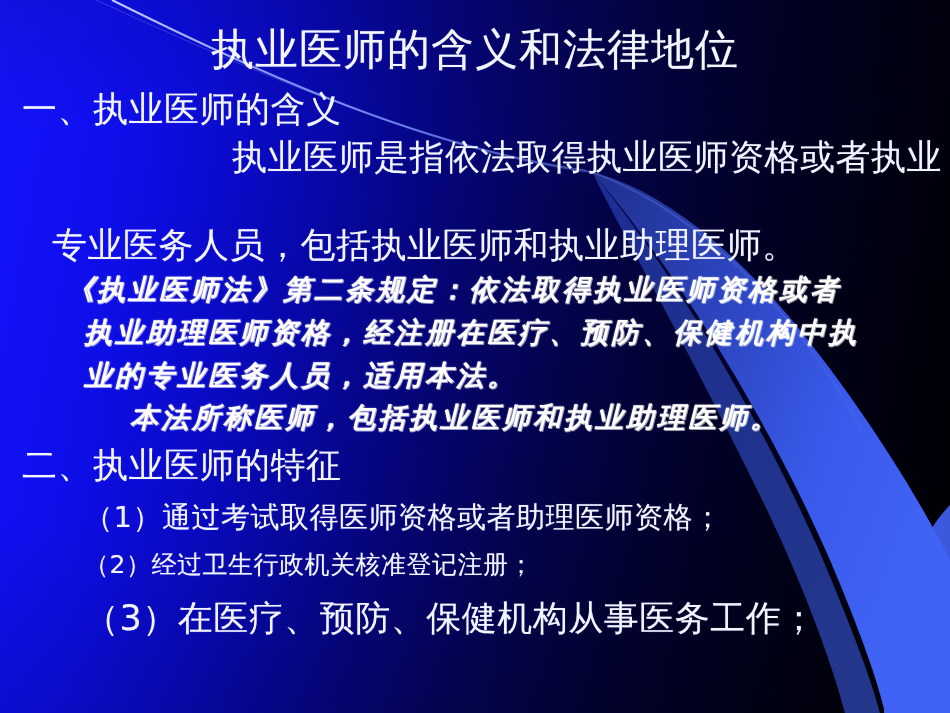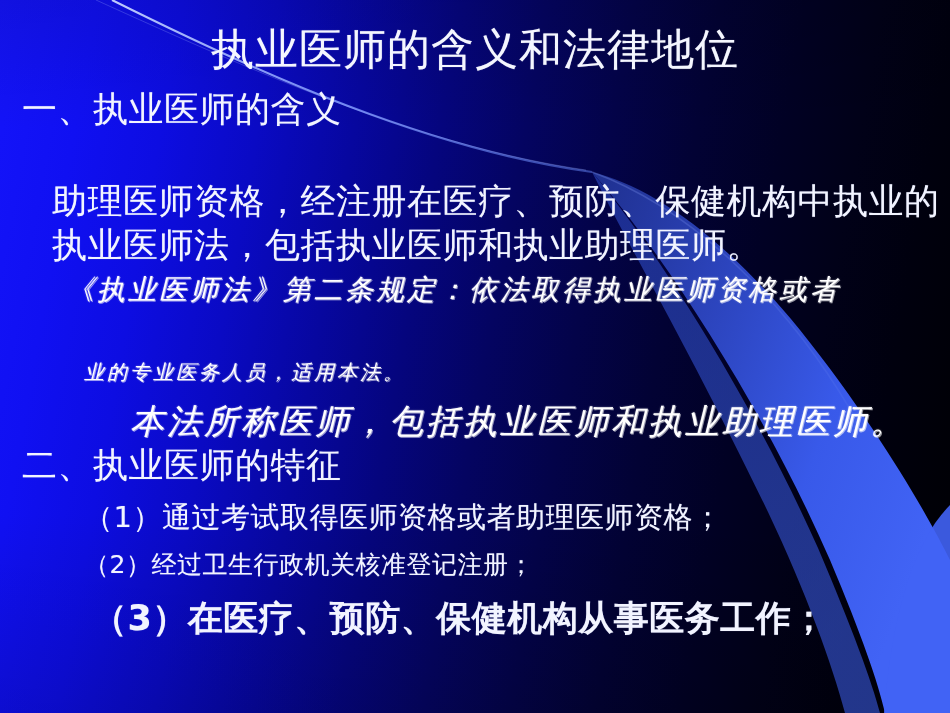--- a/index.html
+++ b/index.html
@@ -73,21 +73,21 @@
     text-shadow: 0 0 1px rgba(255,255,255,0.55);
   }
   .body-song {
     font-size: 35px;
     color: #f2f4ff;
     letter-spacing: 0.5px;
     text-shadow: 0 0 1px rgba(200,210,255,0.5);
   }
   .body-round {
     font-size: 28px;
-    font-weight: normal;
+    font-weight: bold;
     color: #ffffff;
     letter-spacing: 3px;
     font-style: italic;
     text-shadow:
        1px 1px 0 rgba(255,255,255,0.55),
        0 0 2px rgba(255,255,255,0.45);
   }
 </style>
 </head>
 <body>
@@ -144,34 +144,35 @@
     <path d="M 592 172 C 690 208, 790 300, 862 430" fill="none" stroke="url(#arcGrad2)" stroke-width="1.6" opacity="0.5"></path>
 
     <path d="M 96 0 C 250 70, 420 146, 586 170" fill="none" stroke="#aabaff" stroke-width="0.9" opacity="0.28"></path>
   </svg>
 
   <div class="content">
     <div class="line title">执业医师的含义和法律地位</div>
 
     <div class="line body-song" style="left:22px;  top:92px;  font-size:35px;">一、执业医师的含义</div>
 
+    <div class="line body-song" style="left:232px; top:140px; font-size:35px;">执业医师是指依法取得执业医师资格或者执业</div>
 
-    <div class="line body-song" style="left:52px;  top:184px; font-size:35px;">助理医师资格，经注册在医疗、预防、保健机构中执业的</div>
 
-    <div class="line body-song" style="left:52px;  top:228px; font-size:35px;">执业医师法，包括执业医师和执业助理医师。</div>
+    <div class="line body-song" style="left:52px;  top:228px; font-size:35px;">专业医务人员，包括执业医师和执业助理医师。</div>
 
     <div class="line body-round" style="left:66px;  top:276px; font-size:28px;">《执业医师法》第二条规定：依法取得执业医师资格或者</div>
 
+    <div class="line body-round" style="left:84px;  top:319px; font-size:28px;">执业助理医师资格，经注册在医疗、预防、保健机构中执</div>
 
-    <div class="line body-round" style="left:84px;  top:362px; font-size:20px;">业的专业医务人员，适用本法。</div>
+    <div class="line body-round" style="left:84px;  top:362px; font-size:28px;">业的专业医务人员，适用本法。</div>
 
-    <div class="line body-round" style="left:130px; top:404px; font-size:34px;">本法所称医师，包括执业医师和执业助理医师。</div>
+    <div class="line body-round" style="left:130px; top:404px; font-size:28px;">本法所称医师，包括执业医师和执业助理医师。</div>
 
     <div class="line body-song" style="left:22px;  top:448px; font-size:35px;font-family:Liberation Serif, serif;">二、执业医师的特征</div>
 
     <div class="line body-song" style="left:84px;  top:503px; font-size:29px;">（1）通过考试取得医师资格或者助理医师资格；</div>
 
     <div class="line body-song" style="left:84px;  top:552px; font-size:25px;">（2）经过卫生行政机关核准登记注册；</div>
 
-    <div class="line body-song" style="left:92px;  top:601px; font-size:35px;font-weight:bold;">（3）在医疗、预防、保健机构从事医务工作；</div>
+    <div class="line body-song" style="left:84px;  top:601px; font-size:35px;">（3）在医疗、预防、保健机构从事医务工作；</div>
   </div>
 
 </div>
 
 </body></html>

